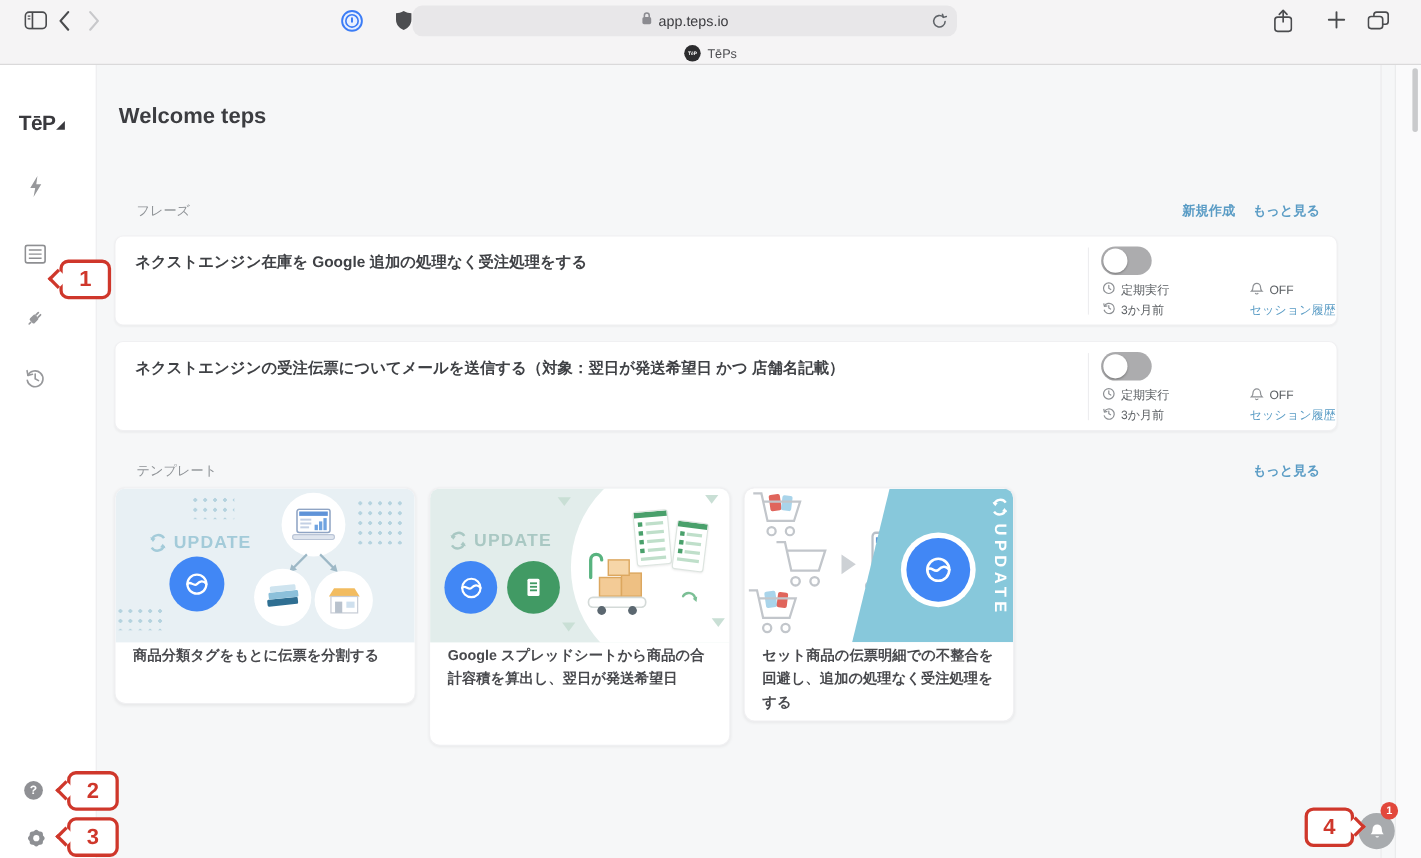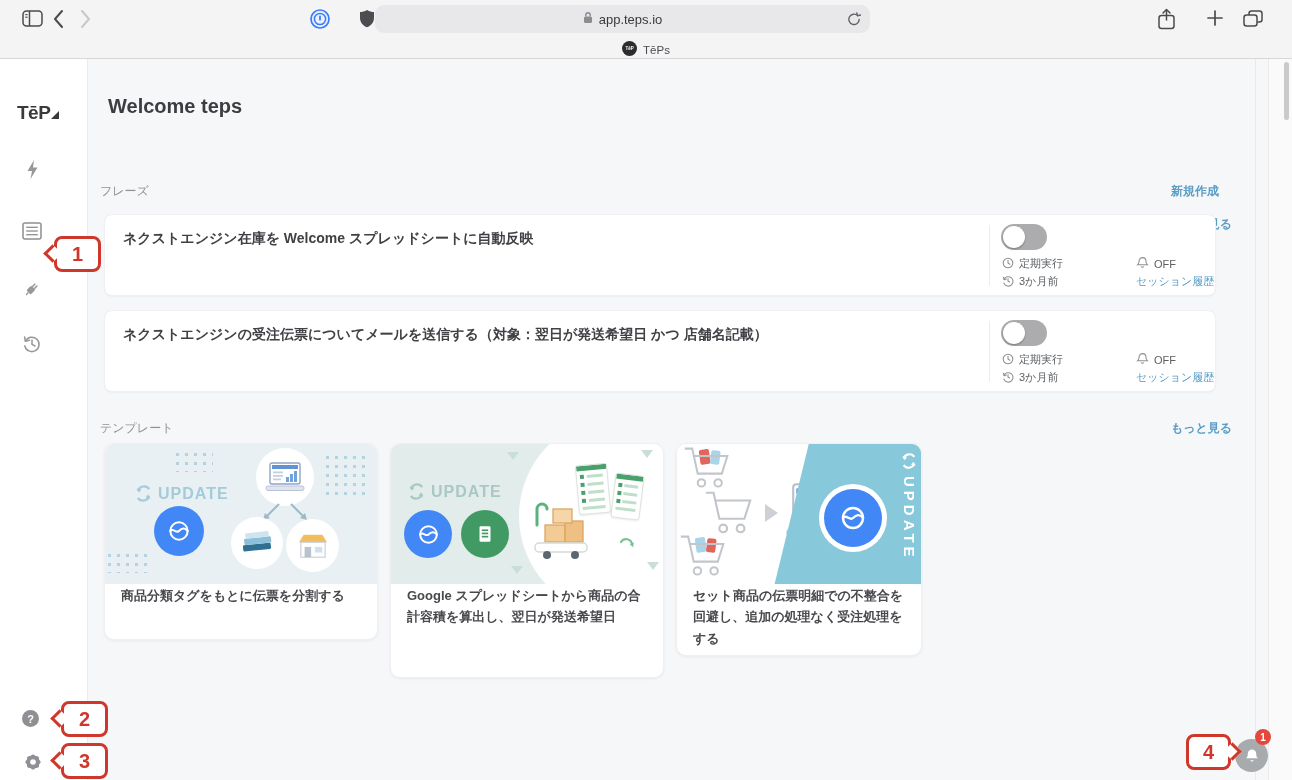--- a/index.html
+++ b/index.html
@@ -21,22 +21,22 @@
   
   .app { position:absolute; top:59px; left:0; width:1292px; height:721px; background:#f6f7f8; overflow:hidden; }
   .side { position:absolute; left:0; top:0; width:88px; height:100%; background:#ffffff; border-right:1px solid #ececee; }
   .logo { position:absolute; left:17px; top:43px; font-size:19px; font-weight:800; color:#3a3a3e; letter-spacing:-0.5px; }
   .logo .tri { display:inline-block; width:0; height:0; border-left:8px solid transparent; border-bottom:8px solid #3a3a3e; margin-left:1px; }
   .sicon { position:absolute; left:20px; width:24px; height:24px; display:flex; align-items:center; justify-content:center; }
   .help-circle { position:absolute; left:22px; width:17px; height:17px; border-radius:50%; background:#8f9094; color:#fff; font-size:11px; font-weight:bold; display:flex; align-items:center; justify-content:center; }
 
   .h1 { position:absolute; left:108px; top:36px; font-size:20px; font-weight:800; color:#3c3d41; }
   .sub { position:absolute; left:108px; top:69px; font-size:12px; color:#9ca0a5; }
-  .seclabel { position:absolute; left:100px; font-size:12px; color:#8f9397; }
-  .linkrow { position:absolute; right:60px; display:flex; gap:16px;flex-direction:column; }
+  .seclabel { position:absolute; left:124px; font-size:12px; color:#8f9397; }
+  .linkrow { position:absolute; right:92px; display:flex; gap:16px; }
   .bluelink { font-size:12px; font-weight:600; color:#5a9cc5; text-decoration:none; cursor:pointer; }
 
   
   .pcard { position:absolute; left:104px; width:1112px; height:82px; background:#fff; border:1px solid #f0f0f2; border-radius:8px; box-shadow:0 1px 2px rgba(0,0,0,.04); }
   .ptitle { position:absolute; left:18px; top:15px; right:240px; font-size:14px; font-weight:700; color:#3f4145; }
   .pdiv { position:absolute; left:884px; top:10px; width:1px; height:61px; background:#ededef; }
   .toggle { position:absolute; left:896px; top:9px; width:46px; height:26px; border-radius:13px; background:#acacae; }
   .knob { position:absolute; left:2px; top:2px; width:22px; height:22px; border-radius:50%; background:#fff; box-shadow:0 1px 2px rgba(0,0,0,.3); }
   .mcol { position:absolute; top:41px; display:flex; flex-direction:column; gap:3px; }
   .mcol.c1 { left:897px; } .mcol.c2 { left:1031px; }
@@ -206,21 +206,21 @@
 
   <h1 class="h1">Welcome teps</h1>
 
   <div class="seclabel" style="top:124px">フレーズ</div>
   <div class="linkrow" style="top:124px">
     <a class="bluelink">新規作成</a>
     <a class="bluelink">もっと見る</a>
   </div>
 
   <section class="pcard" style="top:155px">
-    <div class="ptitle">ネクストエンジン在庫を Welcome スプレッドシートに自動反映</div>
+    <div class="ptitle">ネクストエンジン在庫を Google 追加の処理なく受注処理をする</div>
     <div class="pdiv"></div>
     <div class="toggle">
         <div class="knob"></div>
       </div>
     <div class="mcol c1">
       <div class="mrow">
           <span><svg width="12" height="12" viewBox="0 0 12 12" fill="none" stroke="#8d9094" stroke-width="1.1">
               <circle cx="6" cy="6" r="4.8"></circle>
               <path d="M6 3.4 V6 L7.8 7.2" stroke-linecap="round"></path>
             </svg></span>

